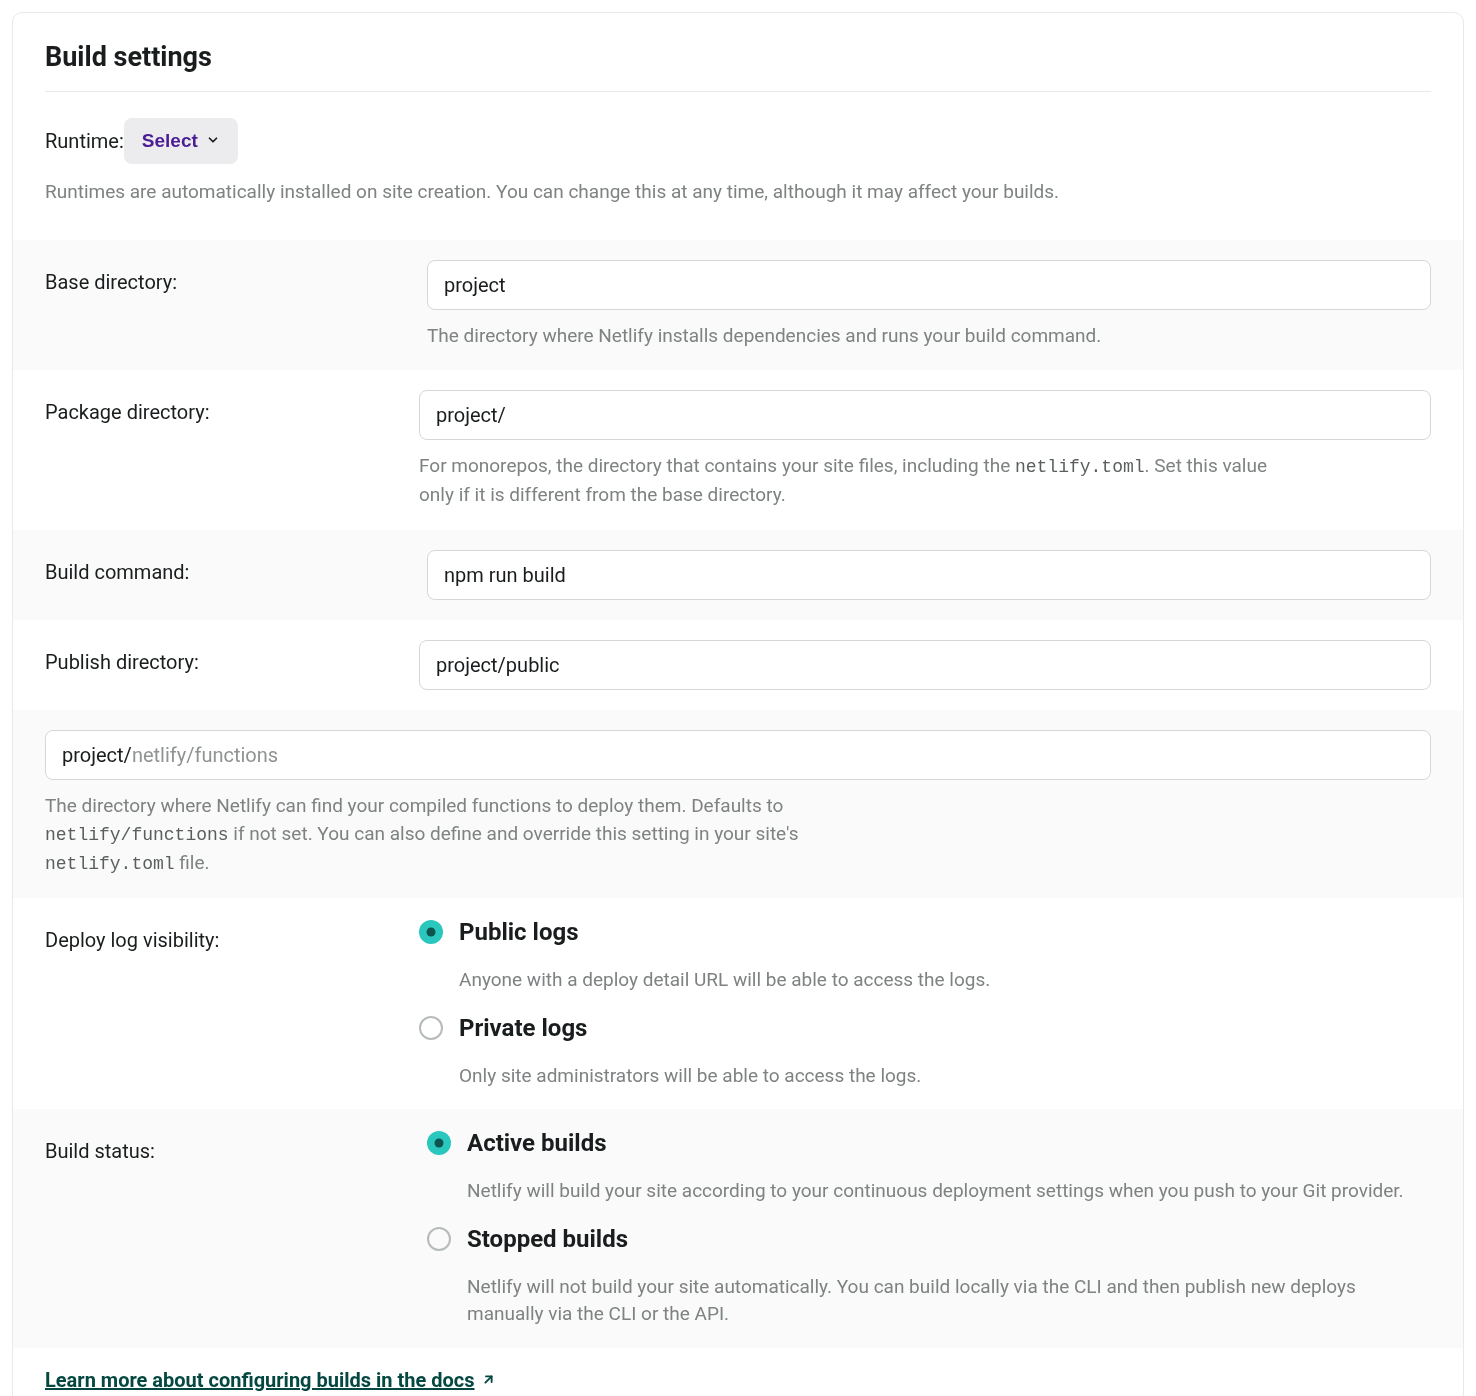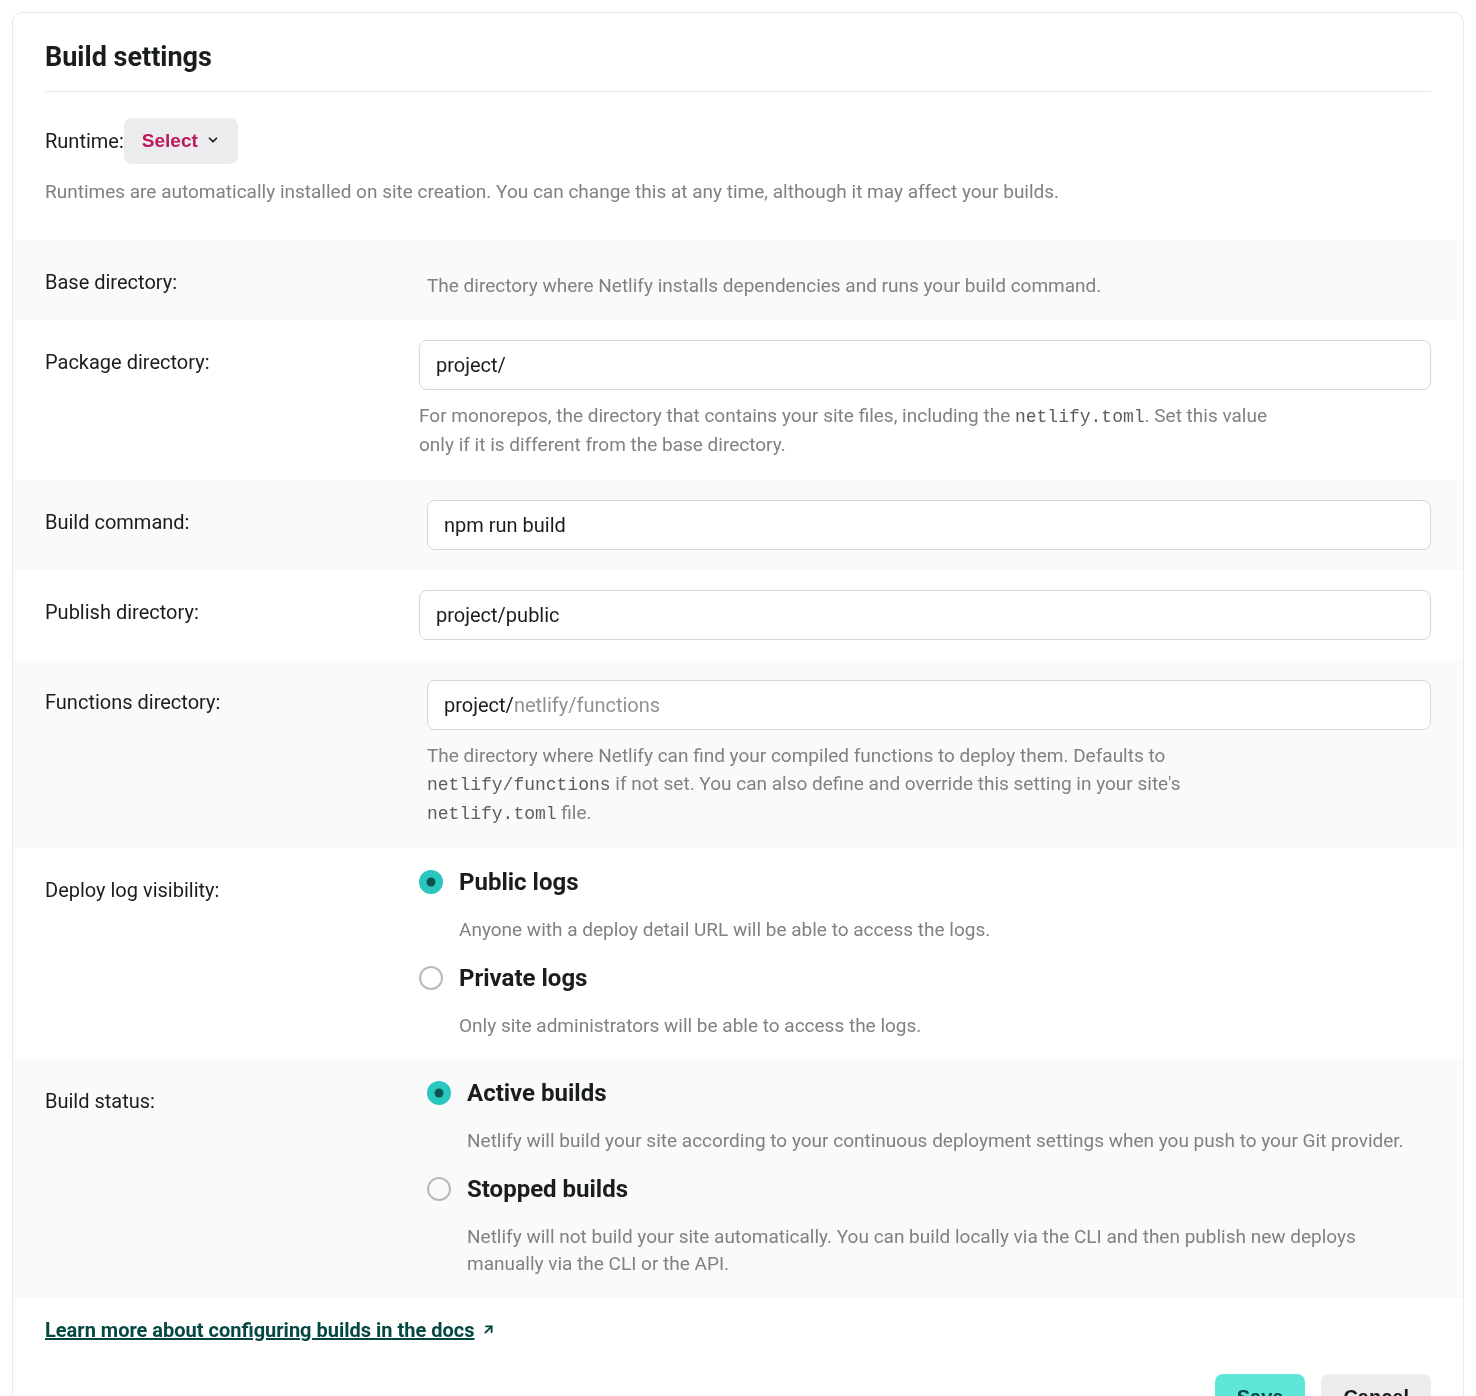--- a/index.html
+++ b/index.html
@@ -43,21 +43,21 @@
 .select-btn {
   display: inline-flex;
   align-items: center;
   gap: 8px;
   background: #ececee;
   border: none;
   border-radius: 8px;
   padding: 12px 18px;
   font-size: 19px;
   font-weight: 600;
-  color: #be185d;
+  color: #4c1d95;
   cursor: pointer;
 }
 .helper-text {
   font-size: 19px;
   color: #7e8282;
   margin-top: 14px;
   line-height: 1.45;
 }
 .field-row {
   display: flex;
@@ -234,20 +234,21 @@
             </svg>
         </span>
       </button>
     </div>
     <div class="helper-text">Runtimes are automatically installed on site creation. You can change this at any time, although it may affect your builds.</div>
   </div>
 
   <div class="field-row alt">
     <div class="field-label">Base directory:</div>
     <div class="field-main">
+      <input class="text-input" value="project" style="">
       <div class="field-help">The directory where Netlify installs dependencies and runs your build command.</div>
     </div>
   </div>
 
   <div class="field-row">
     <div class="field-label">Package directory:</div>
     <div class="field-main">
       <input class="text-input" value="project/" style="">
       <div class="field-help">
         <span>For monorepos, the directory that contains your site files, including the </span><span class="code">netlify.toml</span><span>. Set this value only if it is different from the base directory.</span>
@@ -263,21 +264,20 @@
   </div>
 
   <div class="field-row">
     <div class="field-label">Publish directory:</div>
     <div class="field-main">
       <input class="text-input" value="project/public" style="">
     </div>
   </div>
 
   <div class="field-row alt">
-    <div class="field-label">Functions directory:</div>
     <div class="field-main">
       <div class="input-wrap">
         <input class="text-input input-overlay-hidden" value="" style="">
         <div class="input-overlay">
           <span>project/</span><span class="ph">netlify/functions</span>
         </div>
       </div>
       <div class="field-help">
         <span>The directory where Netlify can find your compiled functions to deploy them. Defaults to </span><span class="code">netlify/functions</span><span> if not set. You can also define and override this setting in your site's </span><span class="code">netlify.toml</span><span> file.</span>
       </div>

